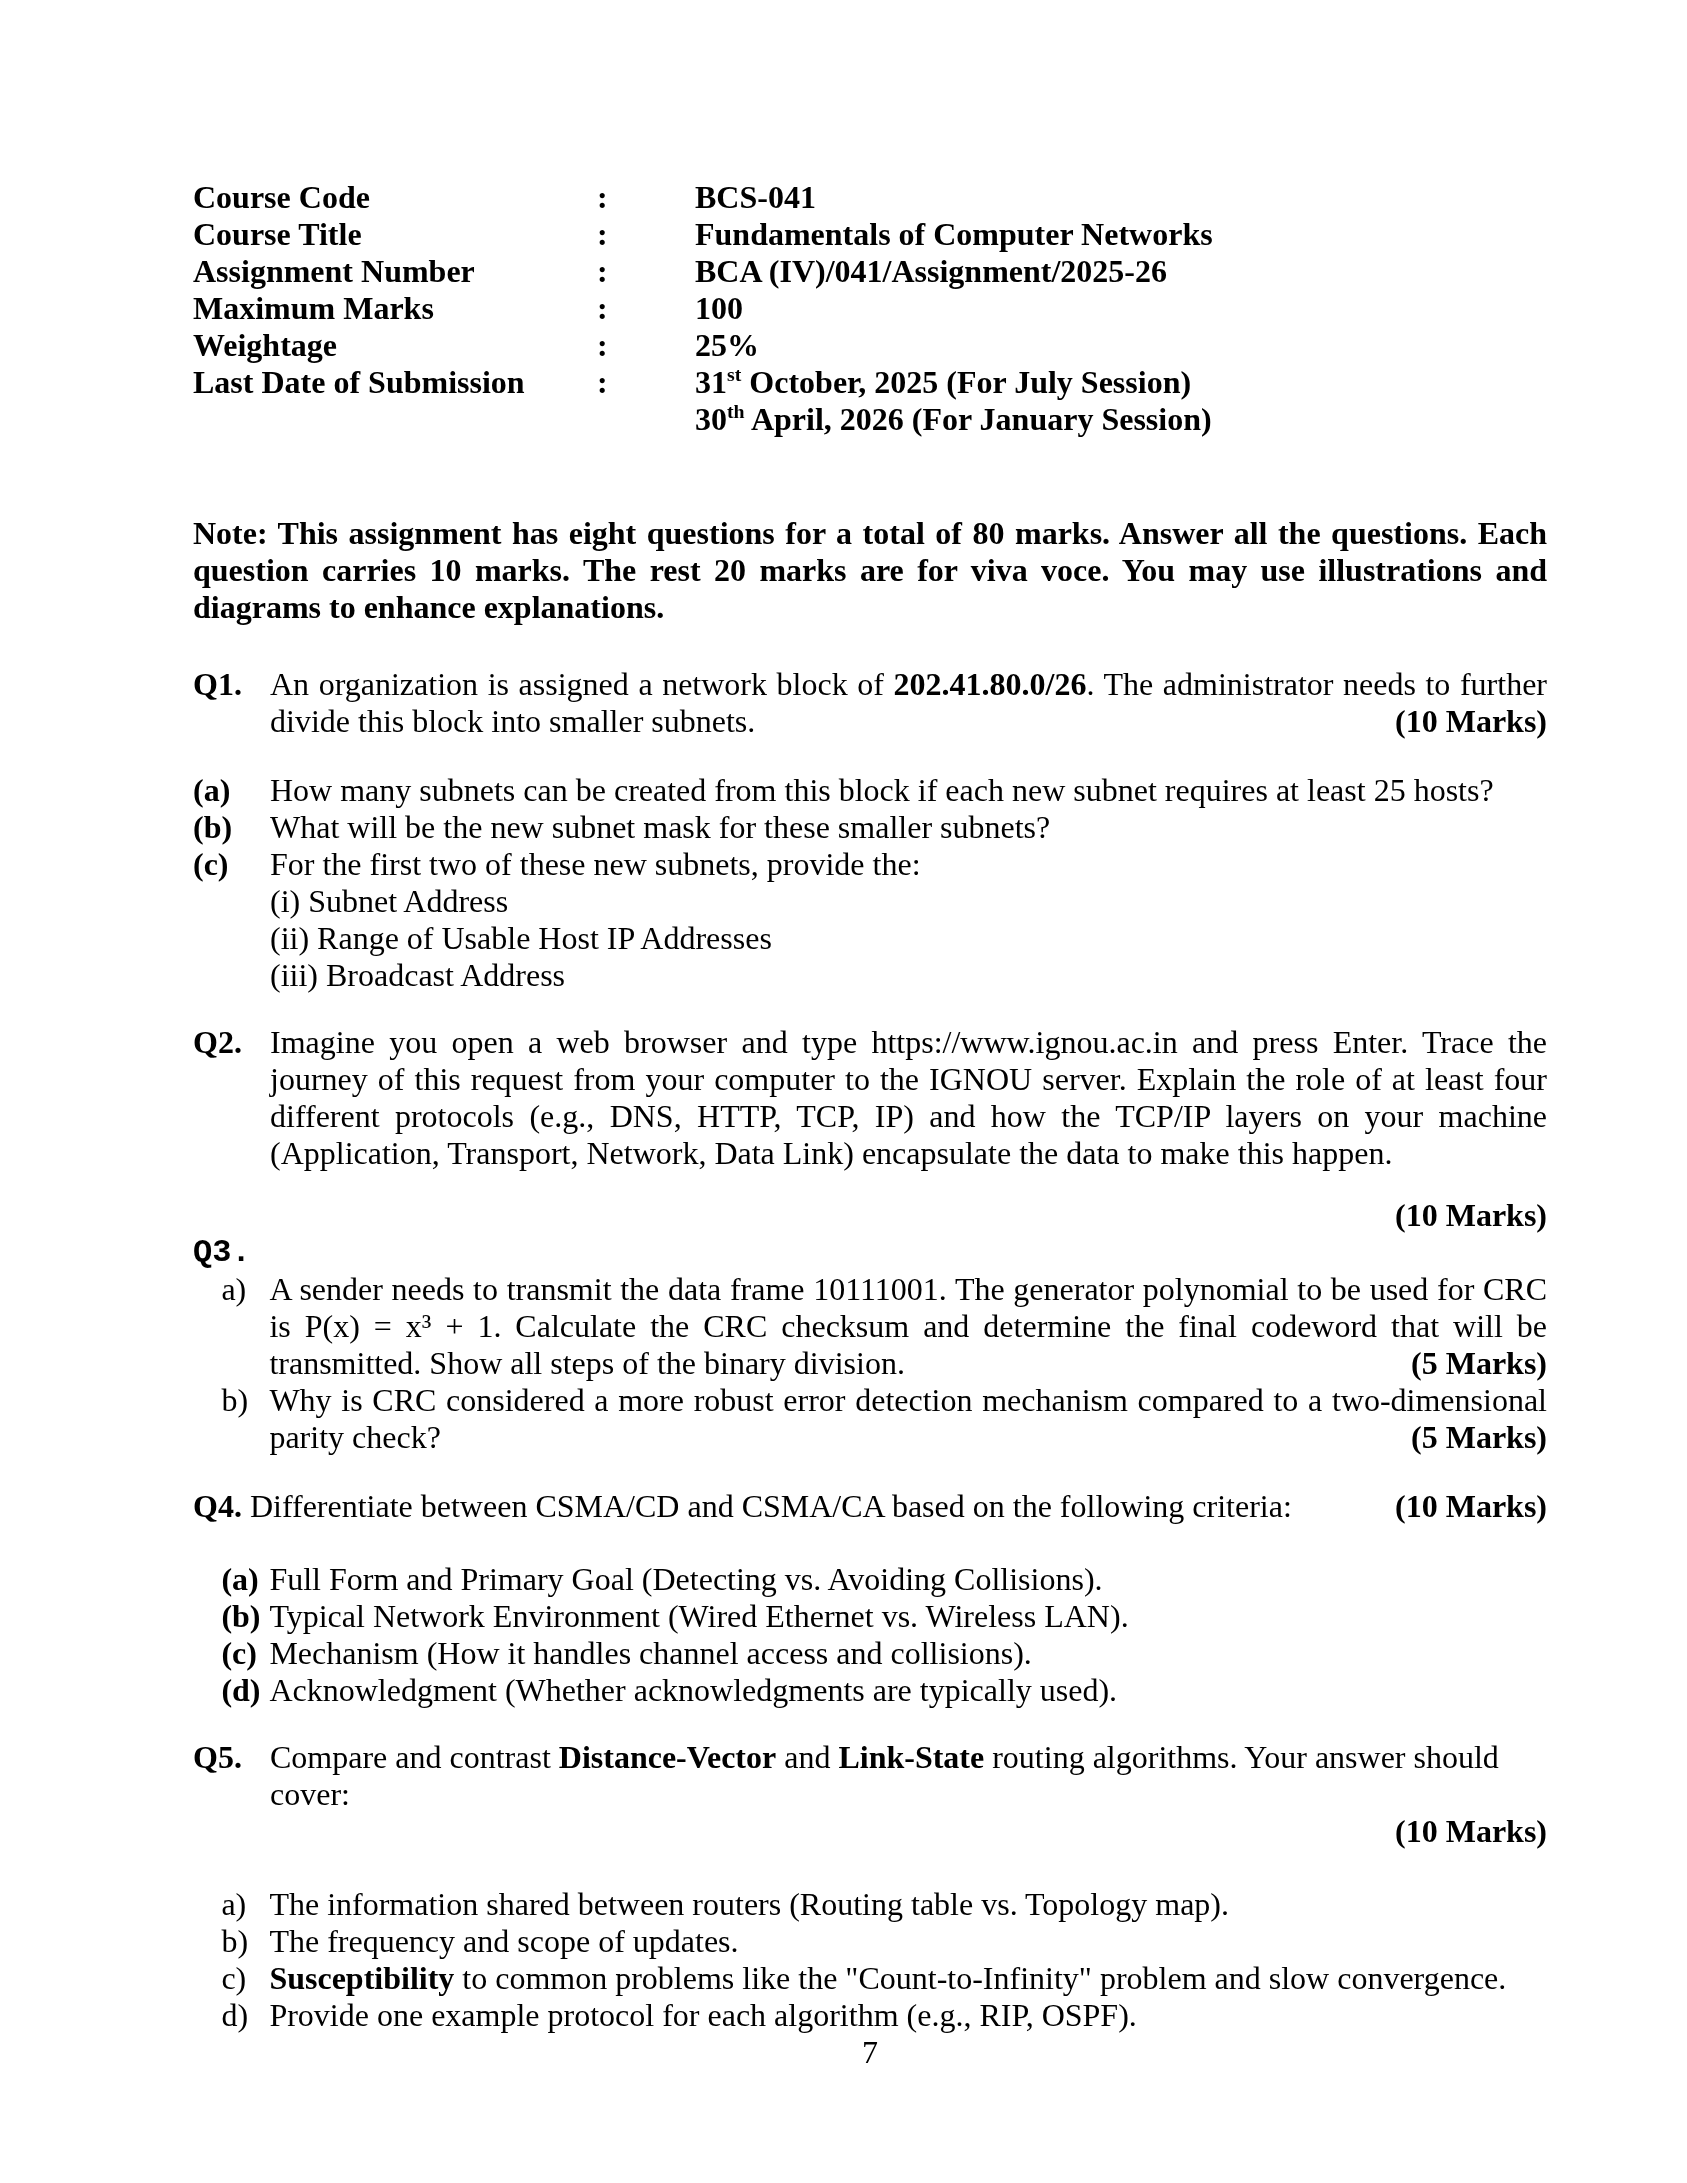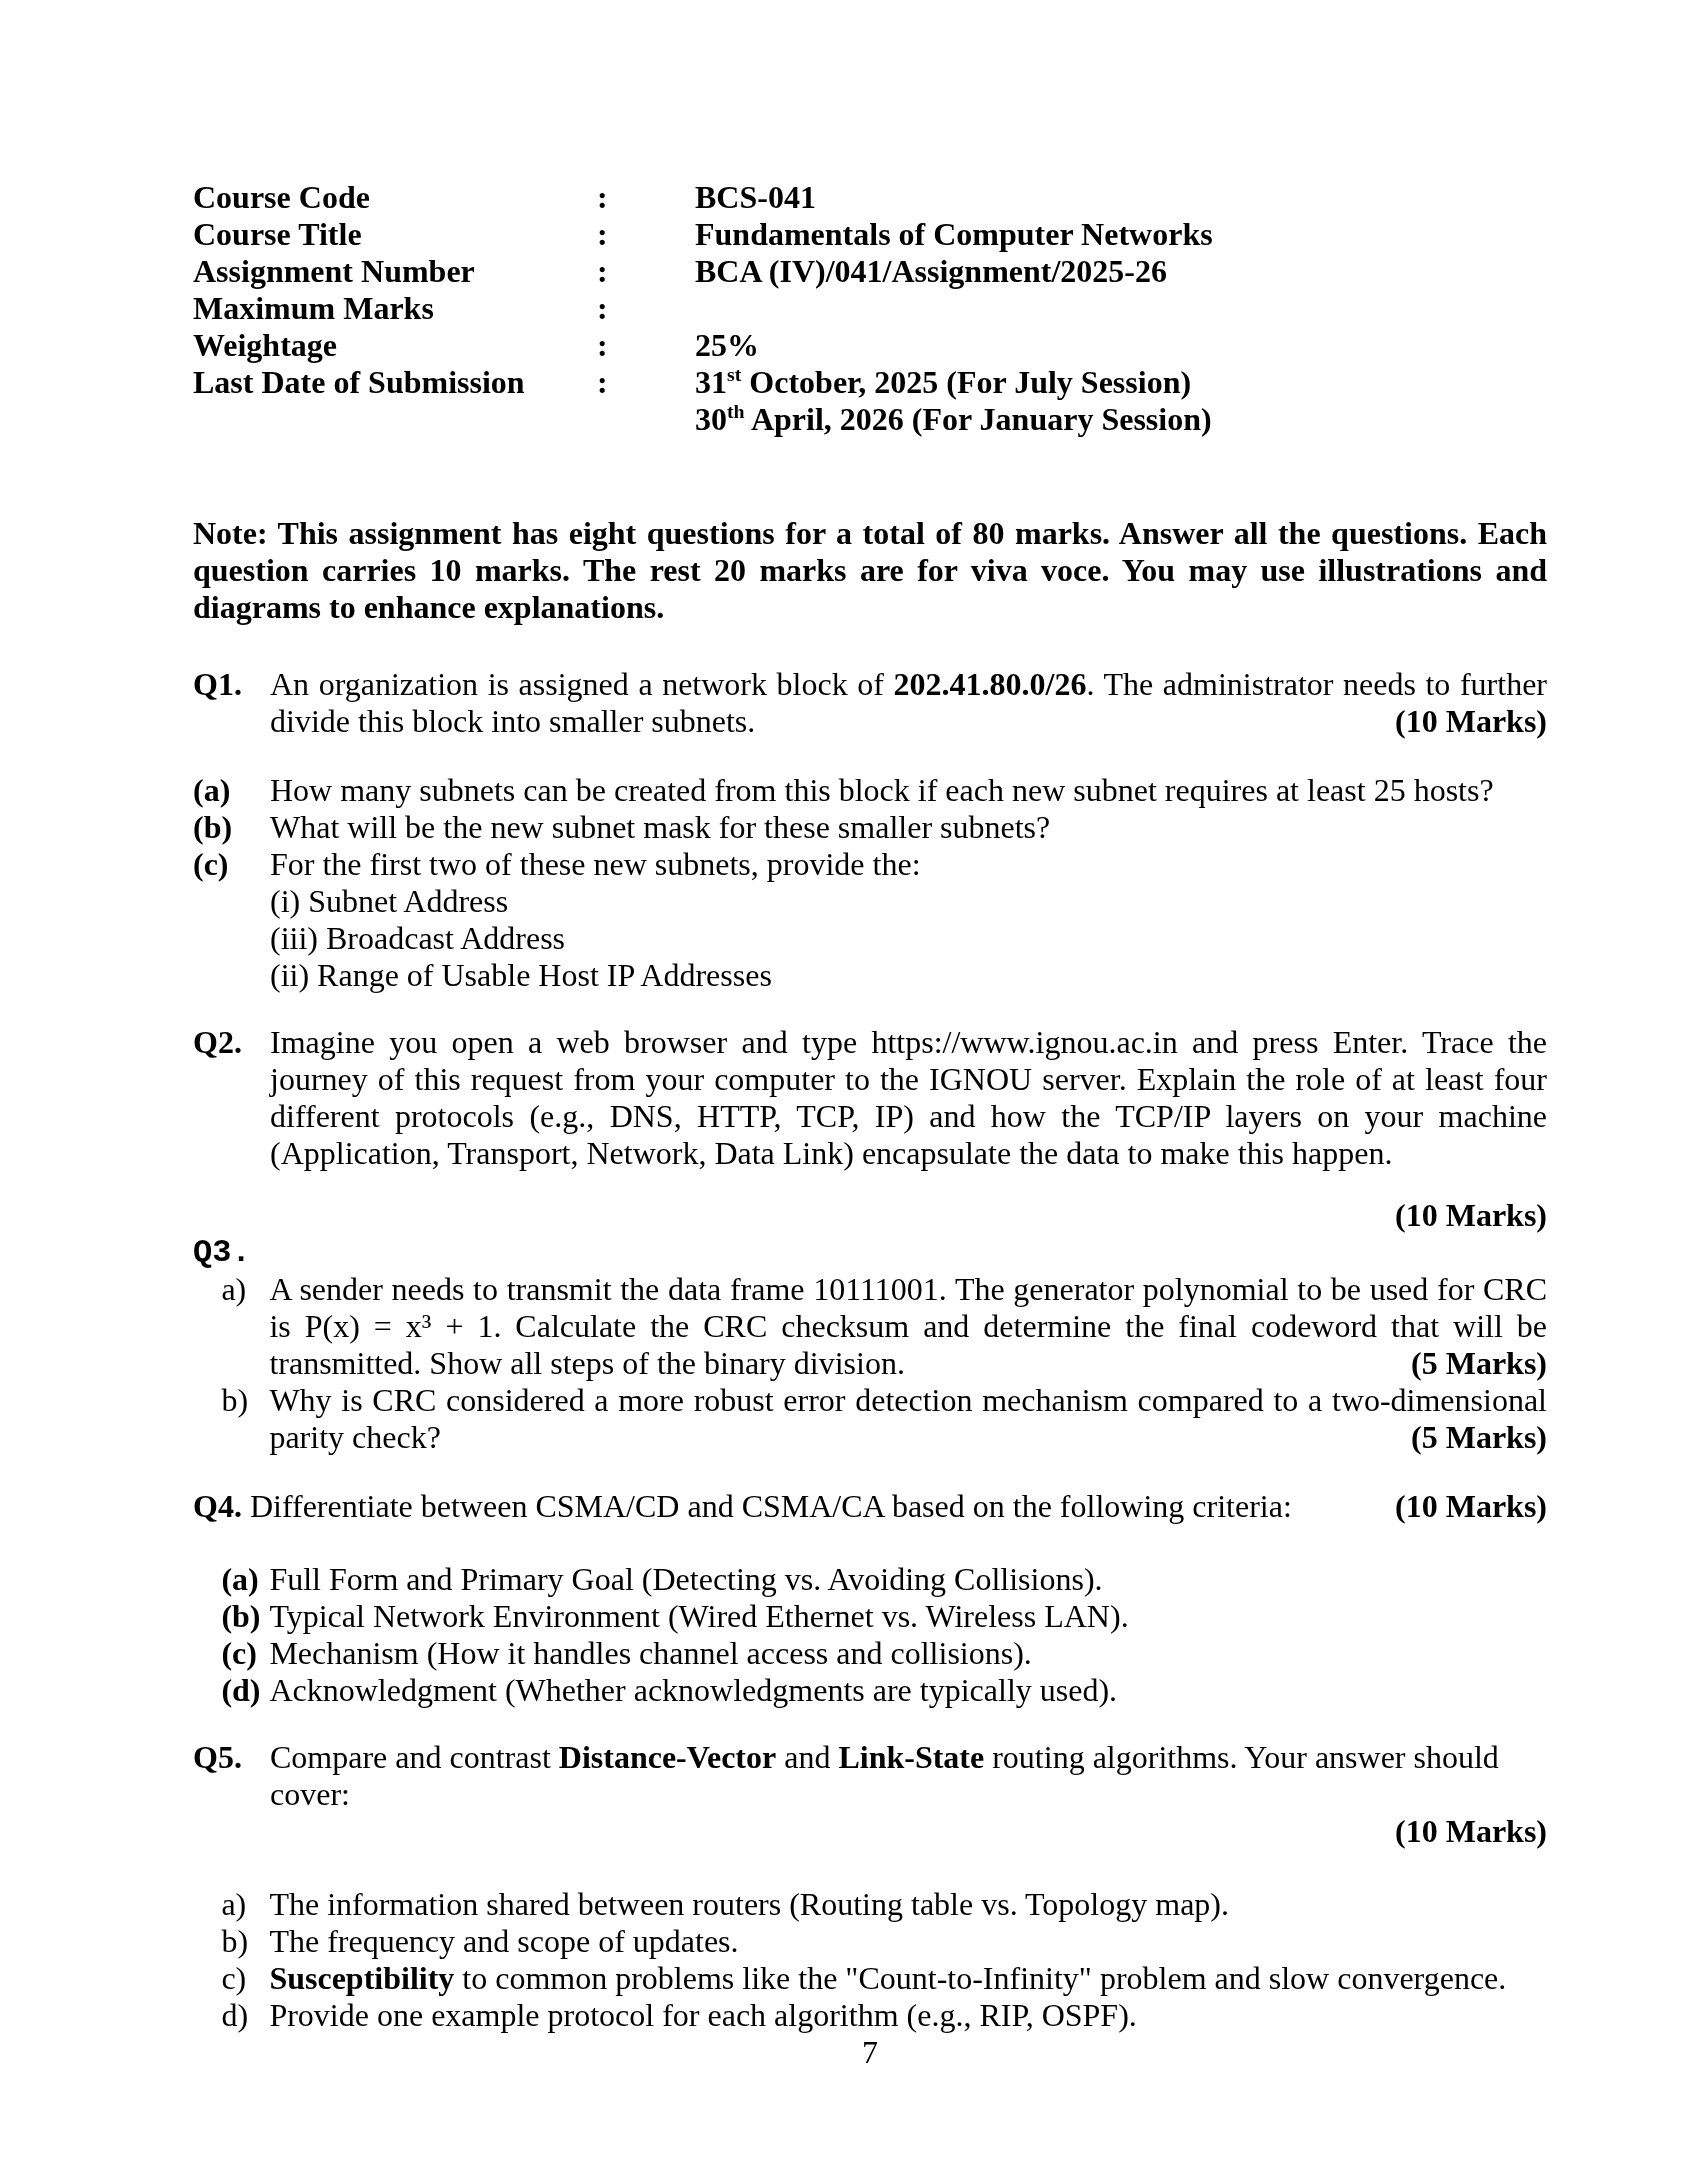--- a/index.html
+++ b/index.html
@@ -80,20 +80,21 @@
       <span class="hvalue">Fundamentals of Computer Networks</span>
     </div>
     <div class="hrow">
       <span class="hlabel">Assignment Number</span>
       <span class="hcolon">:</span>
       <span class="hvalue">BCA (IV)/041/Assignment/2025-26</span>
     </div>
     <div class="hrow">
       <span class="hlabel">Maximum Marks</span>
       <span class="hcolon">:</span>
+      <span class="hvalue">100</span>
     </div>
     <div class="hrow">
       <span class="hlabel">Weightage</span>
       <span class="hcolon">:</span>
       <span class="hvalue">25%</span>
     </div>
     <div class="hrow">
       <span class="hlabel">Last Date of Submission</span>
       <span class="hcolon">:</span>
       <span class="hvalue"><span><span>31</span><sup>st</sup><span> October, 2025 (For July Session)</span></span><br><span><span>30</span><sup>th</sup><span> April, 2026 (For January Session)</span></span></span>
@@ -115,22 +116,22 @@
     <div class="item1">
       <span class="ilabel">(b)</span>
       <span class="ibody">What will be the new subnet mask for these smaller subnets?</span>
     </div>
     <div class="item1">
       <span class="ilabel">(c)</span>
       <span class="ibody">For the first two of these new subnets, provide the:</span>
     </div>
     <div class="sublist">
       <div>(i) Subnet Address</div>
+      <div>(ii) Range of Usable Host IP Addresses</div>
       <div>(iii) Broadcast Address</div>
-      <div>(ii) Range of Usable Host IP Addresses</div>
     </div>
   </div>
 
   <div class="qpara q2">
     <span class="qlabel">Q2.</span>
     <div class="qbody just">Imagine you open a web browser and type https://www.ignou.ac.in and press Enter. Trace the journey of this request from your computer to the IGNOU server. Explain the role of at least four different protocols (e.g., DNS, HTTP, TCP, IP) and how the TCP/IP layers on your machine (Application, Transport, Network, Data Link) encapsulate the data to make this happen.</div>
   </div>
   <div class="marks-line q2-marks">(10 Marks)</div>
 
   <div class="q3-label">Q3.</div>

